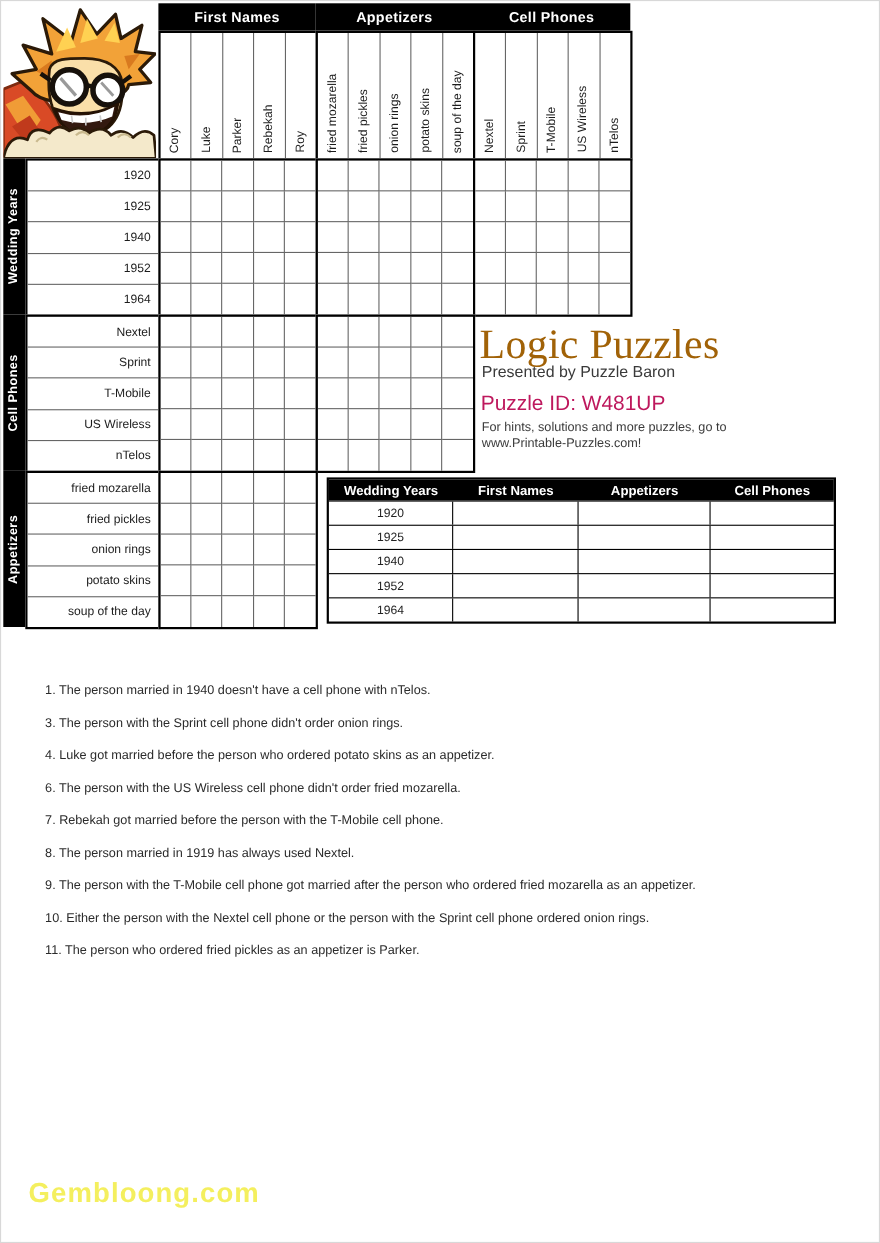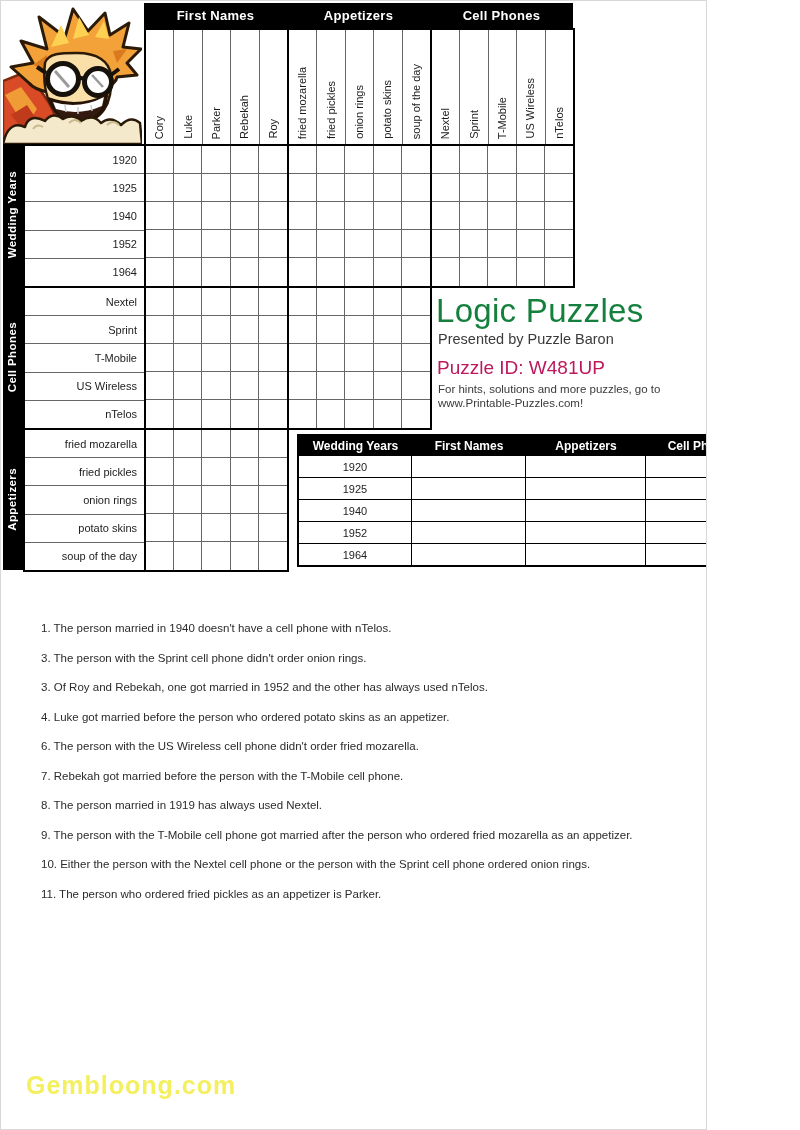--- a/index.html
+++ b/index.html
@@ -1,17 +1,17 @@
 <!DOCTYPE html>
 <html style="--wm-color: #f4ef5e;"><head>
 <meta charset="utf-8">
 <style>
   html,body{margin:0;padding:0;background:#fff;}
   .page{
-    position:relative;width:707px;height:1130px;background:#ffffff;
+    position:relative;width:800px;height:1130px;background:#ffffff;
     font-family:"Liberation Sans",sans-serif;overflow:hidden;
     border:1px solid #d8d8d8;box-sizing:border-box;
   }
   .abs{position:absolute;box-sizing:border-box;}
   
   .mascot{left:2px;top:2px;width:139px;height:141px;overflow:hidden;}
   
   .hdr-bar{
     background:#000;color:#fff;font-weight:bold;font-size:13px;
     display:flex;align-items:center;justify-content:center;letter-spacing:.3px;
@@ -27,21 +27,21 @@
   
   .label-col{border:2px solid #000;display:flex;flex-direction:column;background:#fff;}
   .label-cell{flex:1;border-bottom:1px solid #666;display:flex;align-items:center;justify-content:flex-end;padding-right:7px;font-size:11px;color:#1c1c1c;}
   .label-cell:last-child{border-bottom:none;}
   
   .cell-block{border:2px solid #000;display:grid;grid-template-columns:repeat(5,1fr);grid-template-rows:repeat(5,1fr);background:#fff;}
   .gcell{border-right:1px solid #666;border-bottom:1px solid #666;}
   .gcell.lastcol{border-right:none;}
   .gcell.lastrow{border-bottom:none;}
   
-  .brand-title{font-size:33px;color:#15803d;letter-spacing:.3px;line-height:1;}
+  .brand-title{font-size:38px;color:#a16207;letter-spacing:.3px;line-height:1;font-family:Liberation Serif, serif;}
   .brand-sub{font-size:14.5px;color:#3a3a3a;line-height:1;}
   .brand-id{font-size:19px;color:#be185d;line-height:1;}
   .brand-hint{font-size:11.5px;color:#3a3a3a;line-height:14px;}
   
   .ans-table{border:2px solid #000;background:#fff;}
   .ans-header{display:flex;background:#000;height:19px;}
   .ans-hcell{color:#fff;font-weight:bold;font-size:12px;display:flex;align-items:center;justify-content:center;box-sizing:border-box;}
   .ans-row{display:flex;height:21px;border-top:1px solid #000;}
   .ans-cell{border-right:1px solid #000;display:flex;align-items:center;justify-content:center;font-size:11px;color:#222;box-sizing:border-box;}
   .ans-cell:last-child{border-right:none;}
@@ -387,21 +387,20 @@
         <div class="ans-cell" style="width:113px;">1964</div>
         <div class="ans-cell" style="width:114px;"></div>
         <div class="ans-cell" style="width:120px;"></div>
         <div class="ans-cell" style="width:112px;"></div>
       </div>
     </div>
 
   <div class="abs clues" id="cluesRoot" style="left:40px;top:620px;">
       <p class="clue">1. The person married in 1940 doesn't have a cell phone with nTelos.</p>
       <p class="clue">3. The person with the Sprint cell phone didn't order onion rings.</p>
-      <p class="clue">3. Of Roy and Rebekah, one got married in 1952 and the other has always used nTelos.</p>
       <p class="clue">4. Luke got married before the person who ordered potato skins as an appetizer.</p>
       <p class="clue">6. The person with the US Wireless cell phone didn't order fried mozarella.</p>
       <p class="clue">7. Rebekah got married before the person with the T-Mobile cell phone.</p>
       <p class="clue">8. The person married in 1919 has always used Nextel.</p>
       <p class="clue">9. The person with the T-Mobile cell phone got married after the person who ordered fried mozarella as an appetizer.</p>
       <p class="clue">10. Either the person with the Nextel cell phone or the person with the Sprint cell phone ordered onion rings.</p>
       <p class="clue">11. The person who ordered fried pickles as an appetizer is Parker.</p>
     </div>
 
   <div class="abs watermark" style="left:25px;top:1072px;">Gembloong.com</div>

